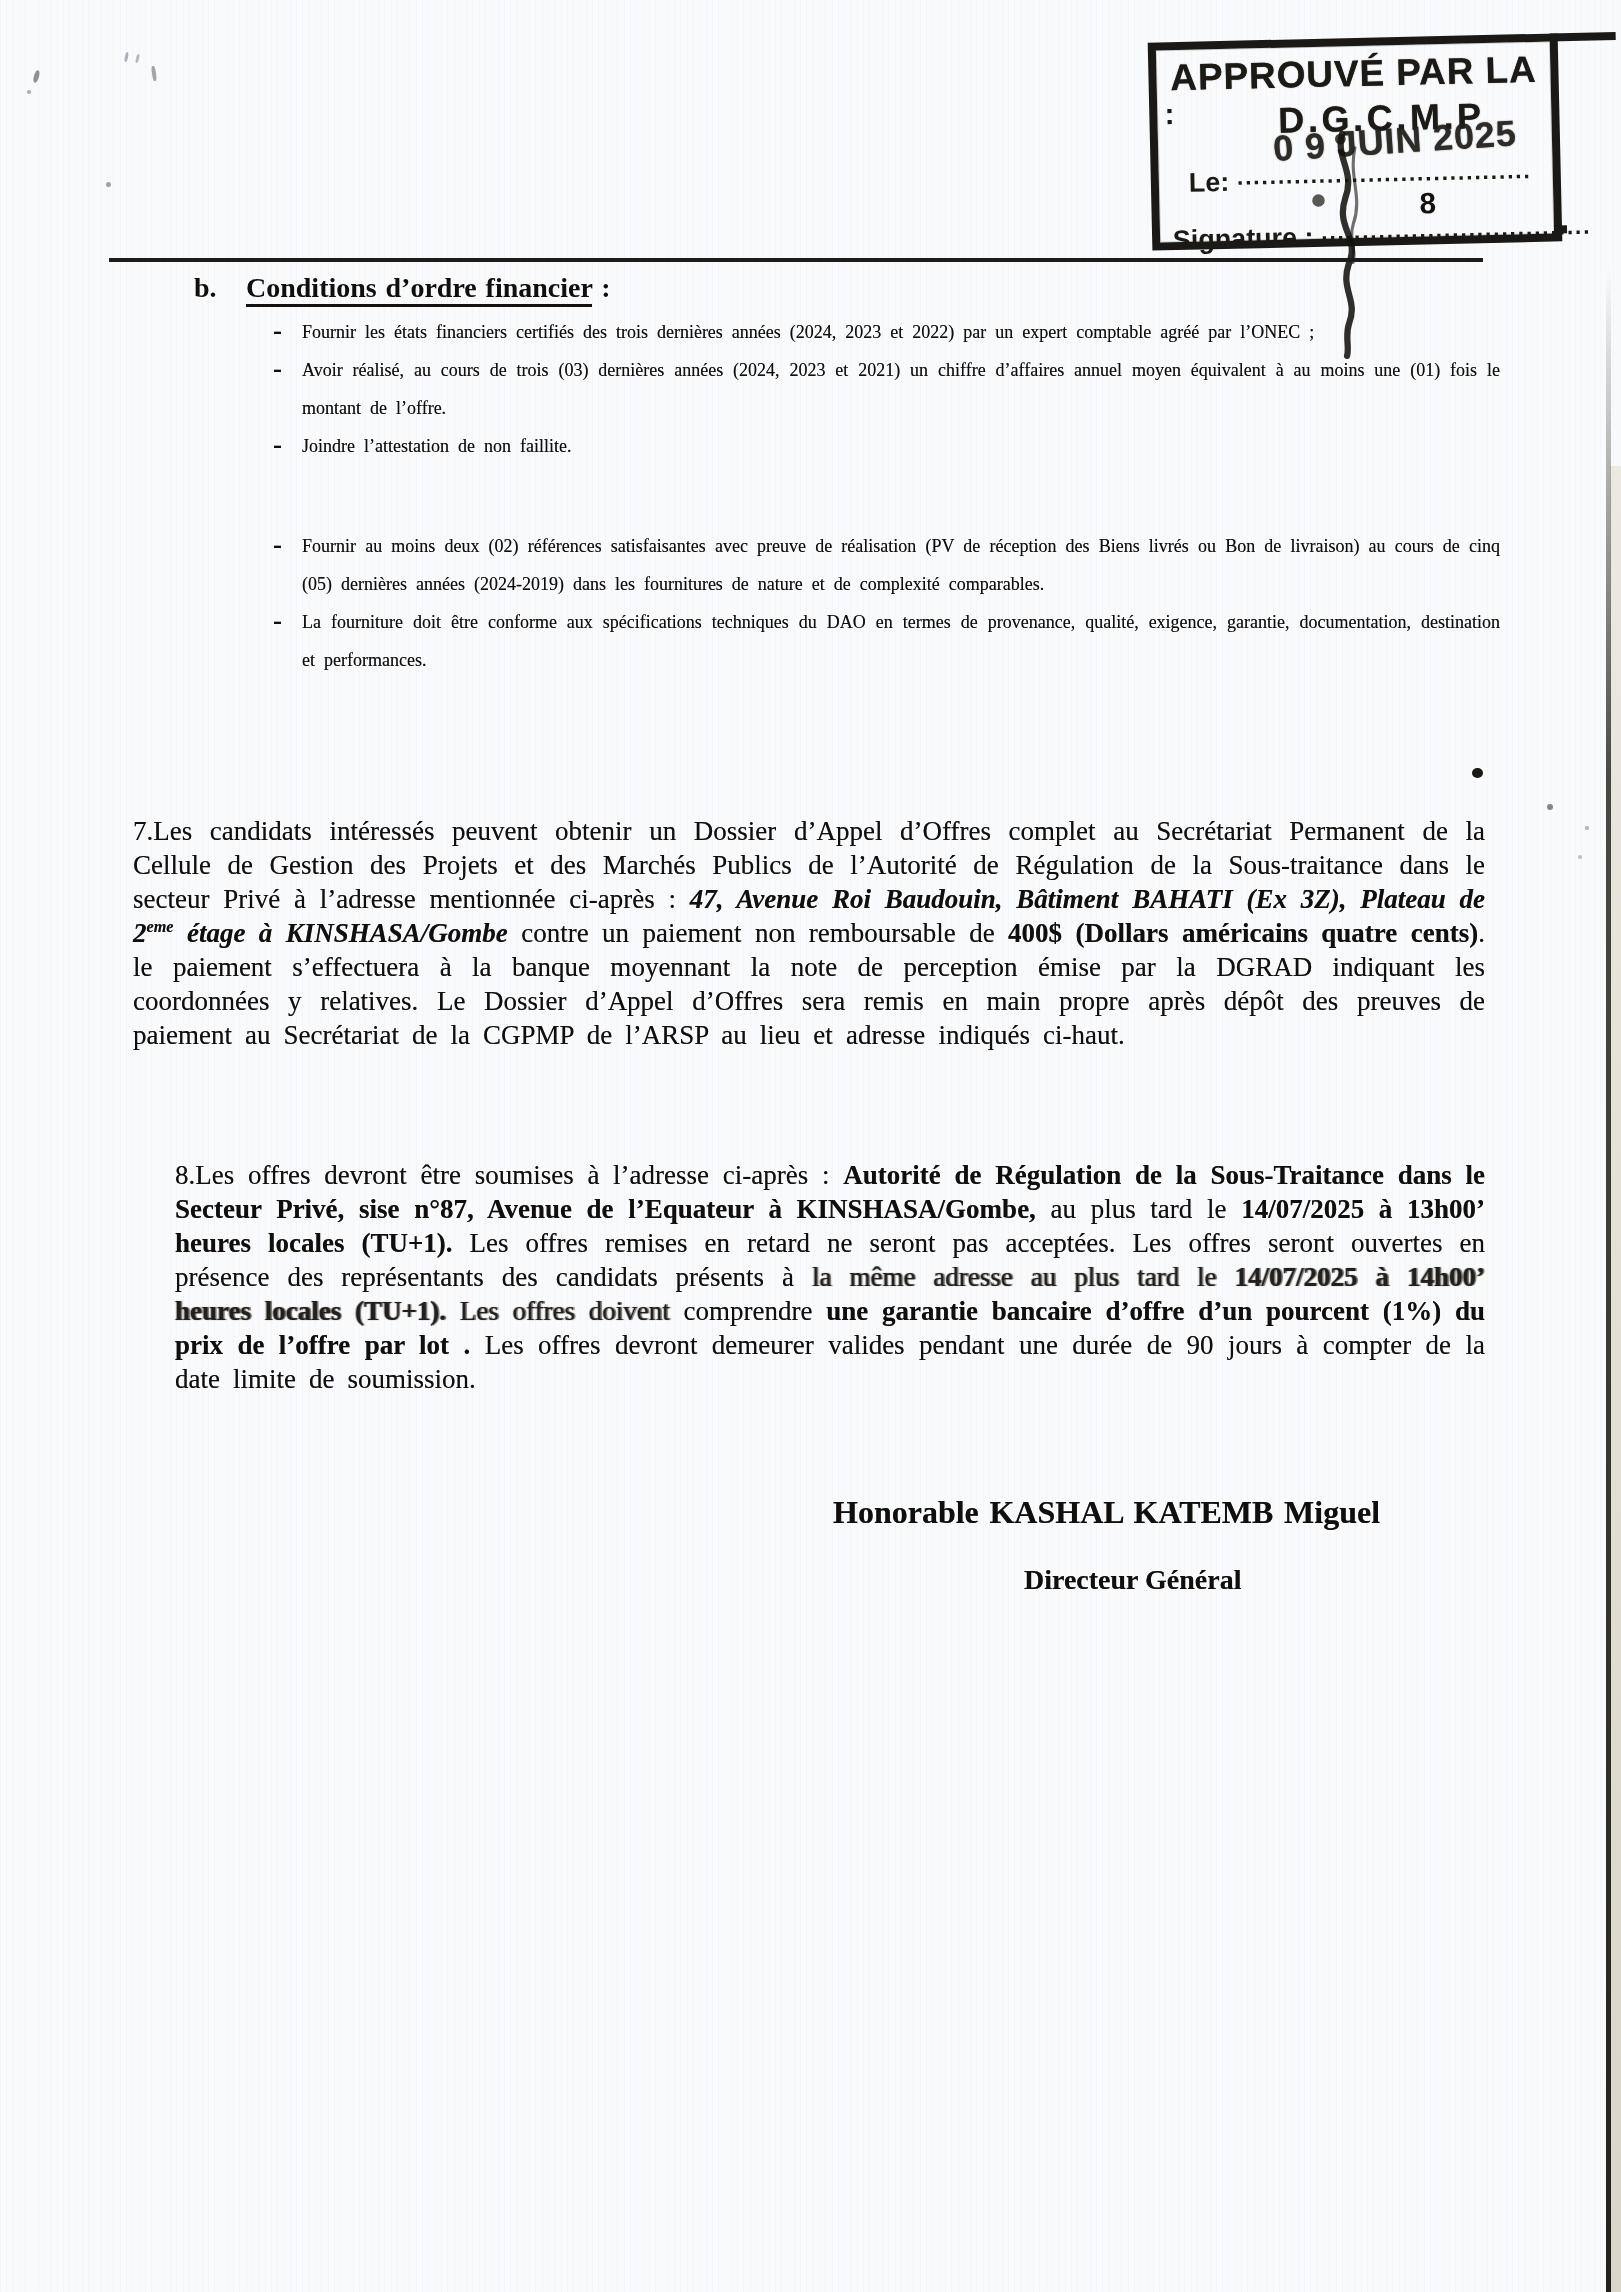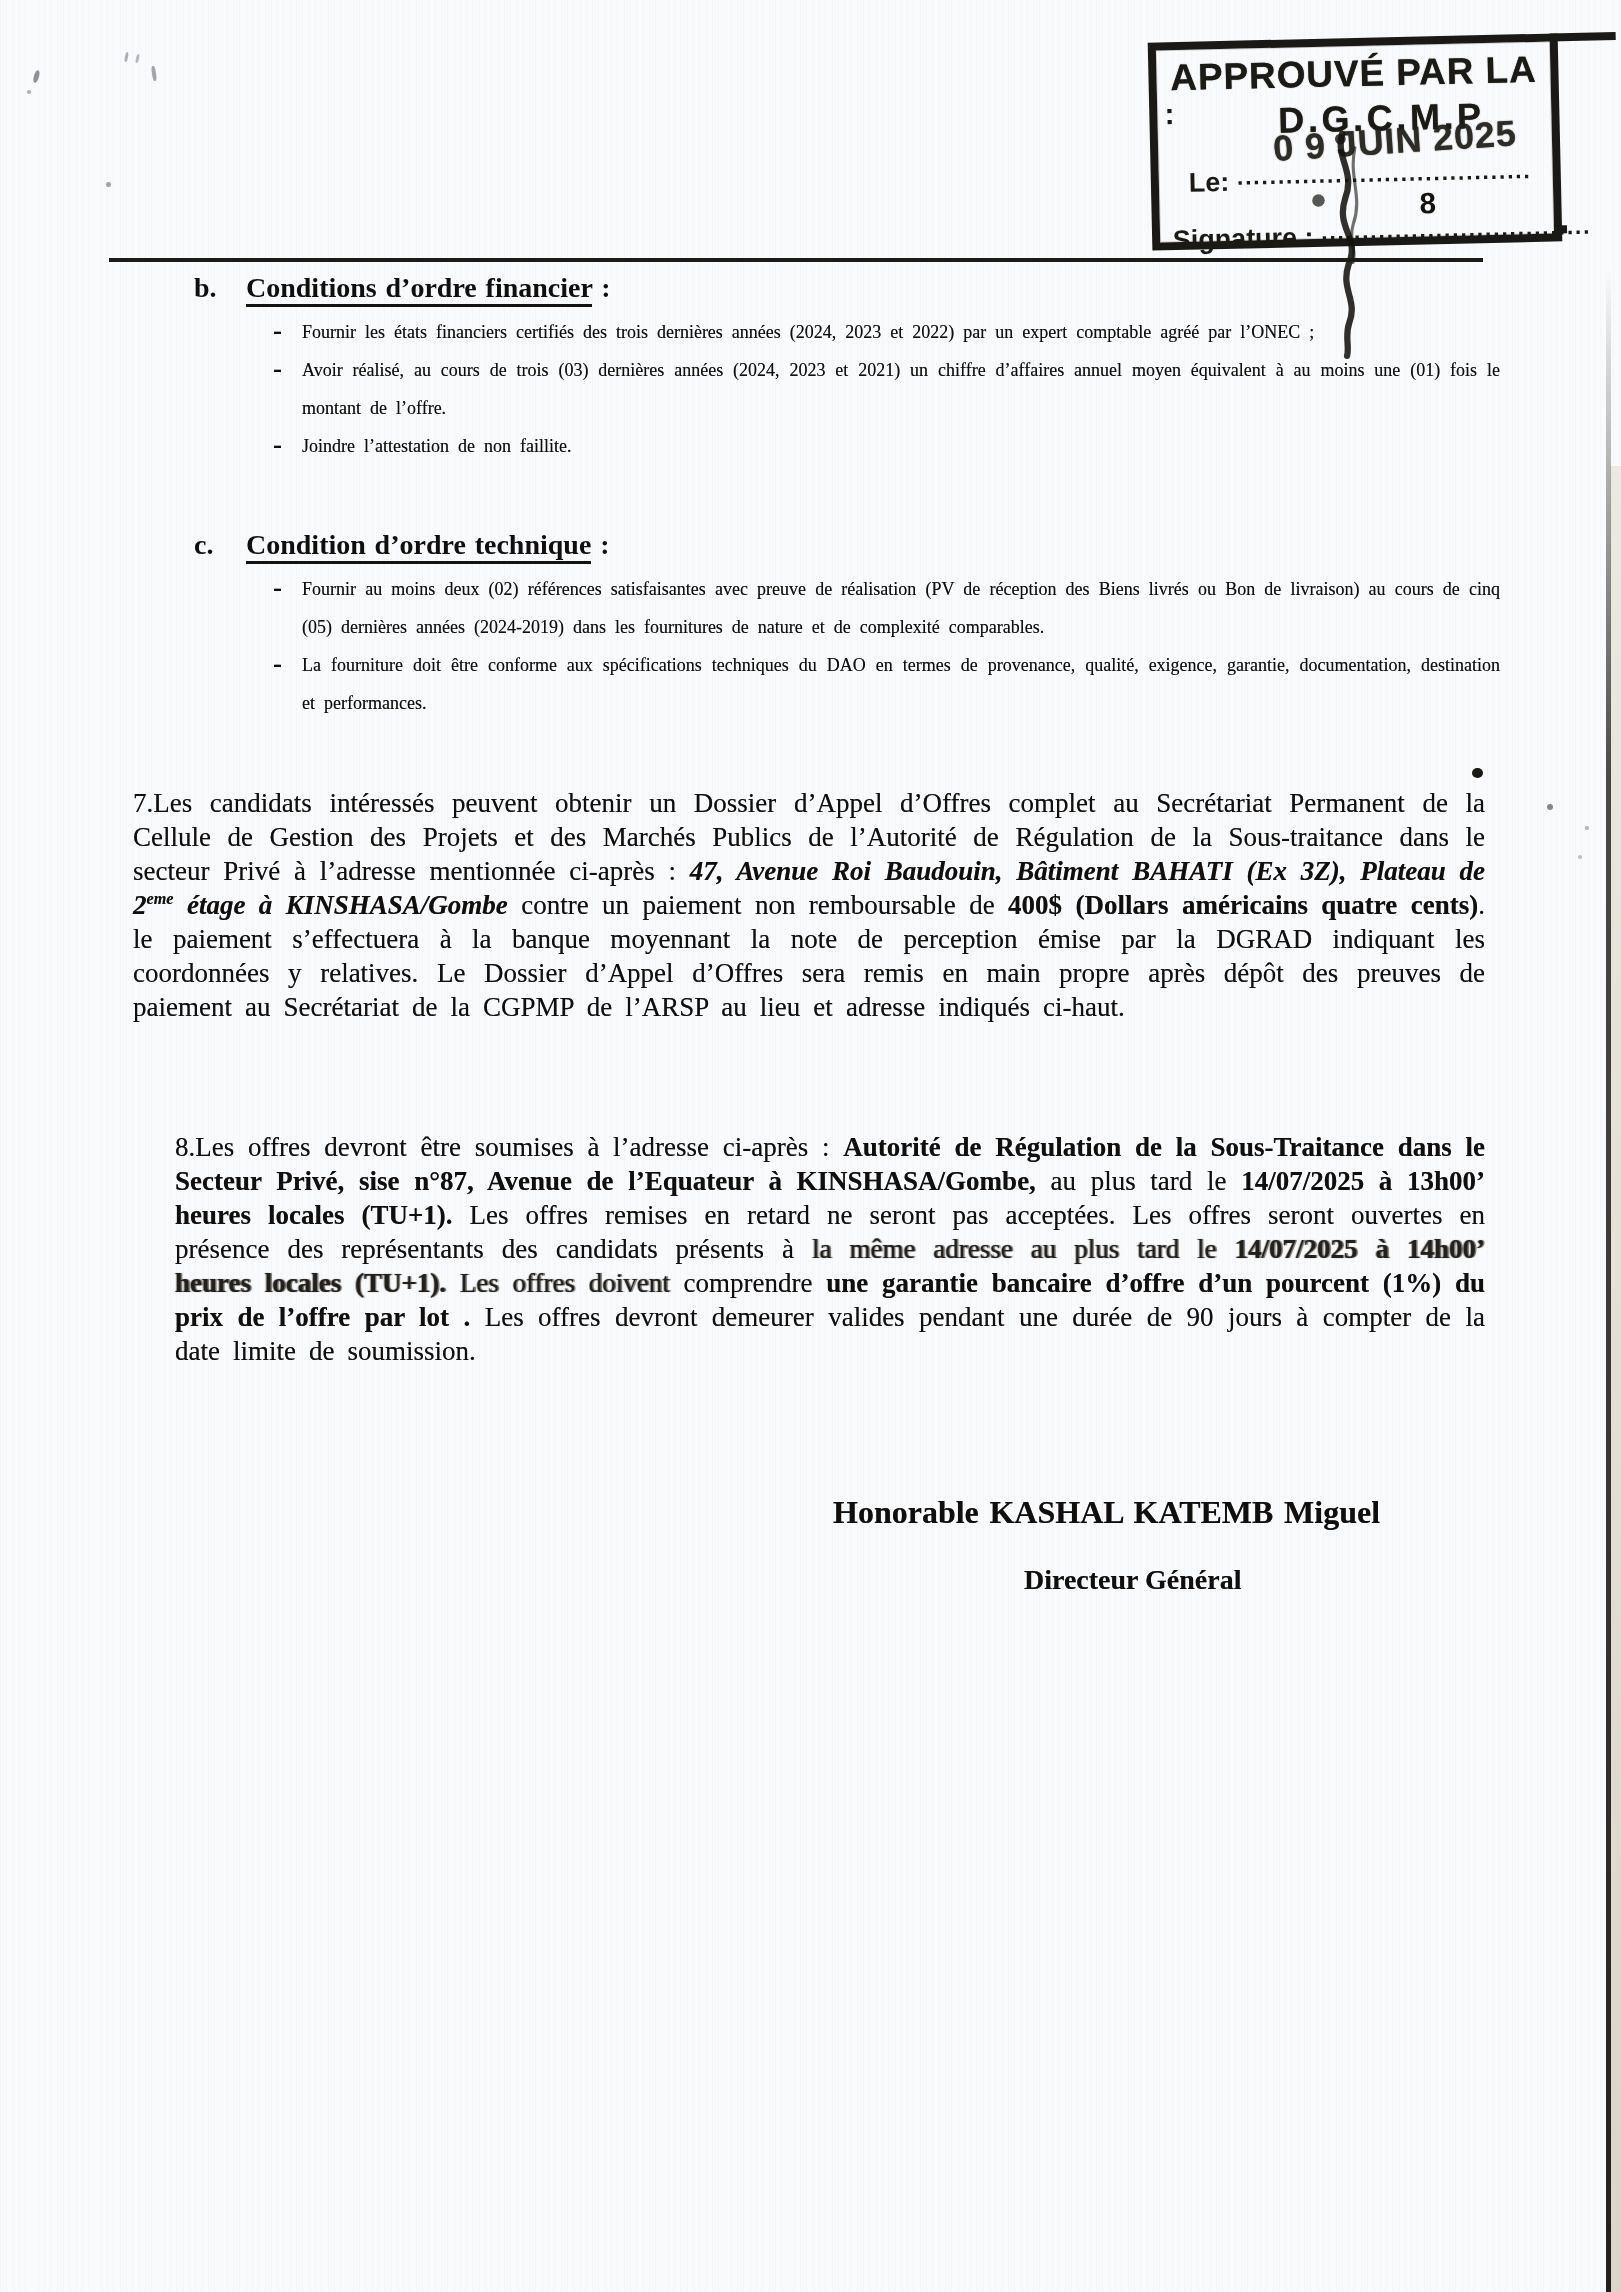--- a/index.html
+++ b/index.html
@@ -38,21 +38,21 @@
     font-size:23px;font-weight:800;letter-spacing:1.8px;}
   .dots-le{width:292px;}
   .dots-sig{width:269px;}
   .stamp-number{position:absolute;left:260px;top:142px;font-size:29.6px;font-weight:600;
     font-family:"Liberation Sans","DejaVu Sans",sans-serif;color:#14120e;}
   .scribble{position:absolute;left:150px;top:82px;overflow:visible;}
   
   .hrule{position:absolute;left:109px;top:258px;width:1374px;height:3.6px;background:#1d1b17;}
   
   .body-text{font-size:27px;line-height:34px;text-align:justify;word-spacing:6.3px;
-    text-shadow:0 0 0.4px rgba(22,20,17,.55);}
+    text-shadow:0 0 0.4px rgba(22,20,17,.55);margin-top:28px;}
   .section{position:absolute;left:194px;width:1306px;}
   .sec-b{top:270px;}
   .sec-c{top:527px;}
   .sec-heading{font-size:28px;line-height:36px;font-weight:bold;margin-bottom:7.2px;word-spacing:1.8px;}
   .sec-letter{display:inline-block;width:52px;}
   .underlined{border-bottom:3.6px solid #15130f;padding-bottom:0.9px;}
   .bullets{}
   .bullet{display:flex;}
   .bullet-dash{flex:0 0 29px;margin-left:79px;font-weight:bold;font-size:27px;line-height:34px;}
   .bullet-text{flex:1;font-size:18px;line-height:38px;text-align:justify;word-spacing:4.5px;
@@ -132,23 +132,20 @@
         <span class="bullet-text">Avoir réalisé, au cours de trois (03) dernières années (2024, 2023 et 2021) un chiffre d’affaires annuel moyen équivalent à au moins une (01) fois le montant de l’offre.</span>
       </div>
       <div class="bullet">
         <span class="bullet-dash">-</span>
         <span class="bullet-text">Joindre l’attestation de non faillite.</span>
       </div>
     </div>
   </div>
 
   <div class="section sec-c">
-    <div class="sec-heading">
-      <span class="sec-letter">c.</span><span class="underlined">Condition d’ordre technique</span><span> :</span>
-    </div>
     <div class="bullets">
       <div class="bullet">
         <span class="bullet-dash">-</span>
         <span class="bullet-text">Fournir au moins deux (02) références satisfaisantes avec preuve de réalisation (PV de réception des Biens livrés ou Bon de livraison) au cours de cinq (05) dernières années (2024-2019) dans les fournitures de nature et de complexité comparables.</span>
       </div>
       <div class="bullet">
         <span class="bullet-dash">-</span>
         <span class="bullet-text">La fourniture doit être conforme aux spécifications techniques du DAO en termes de provenance, qualité, exigence, garantie, documentation, destination et performances.</span>
       </div>
     </div>

